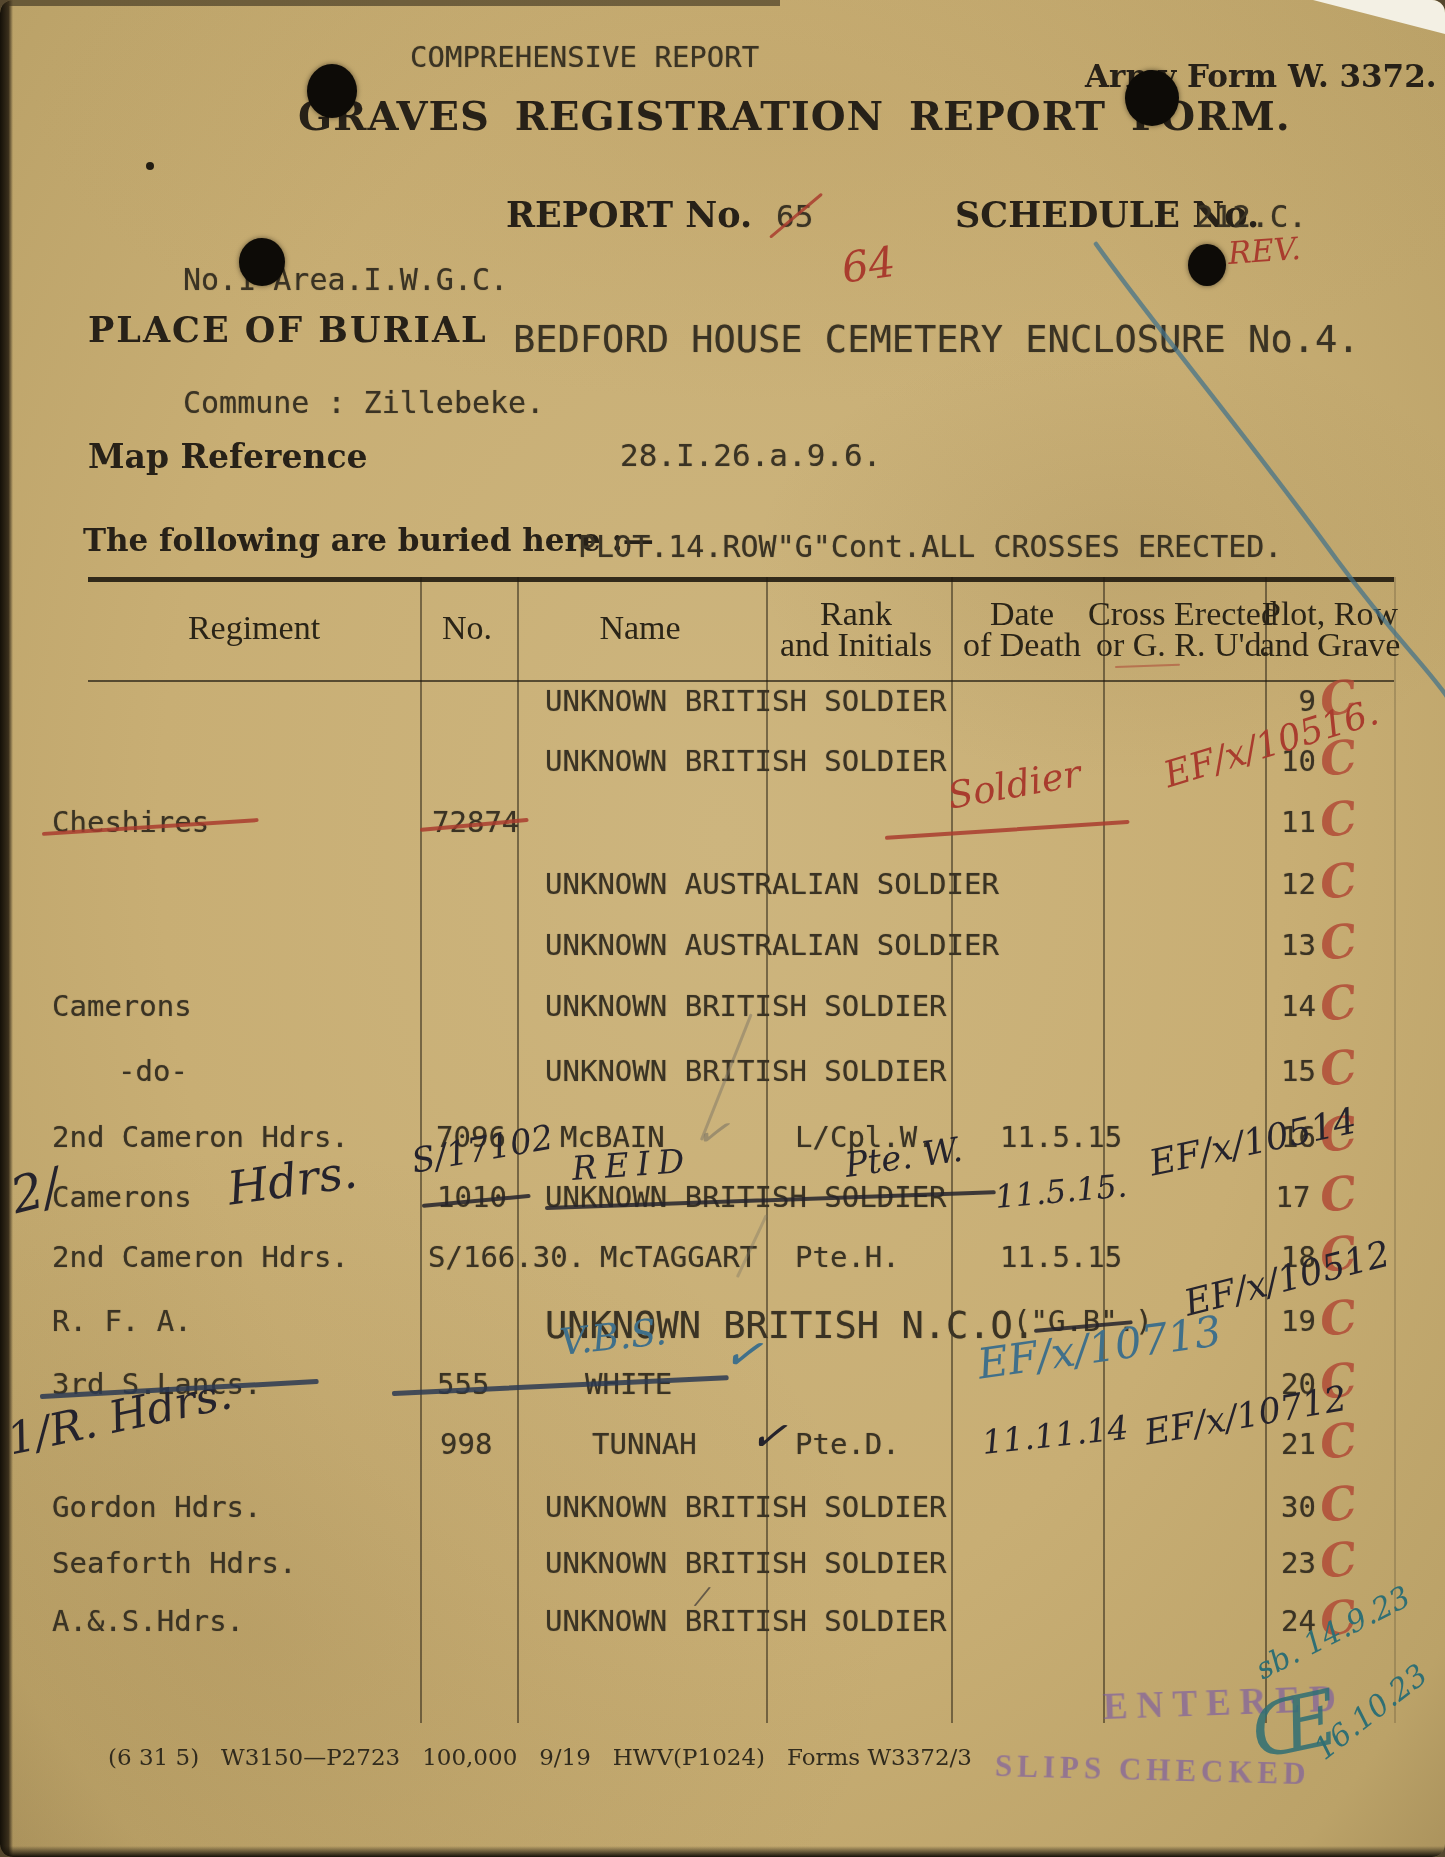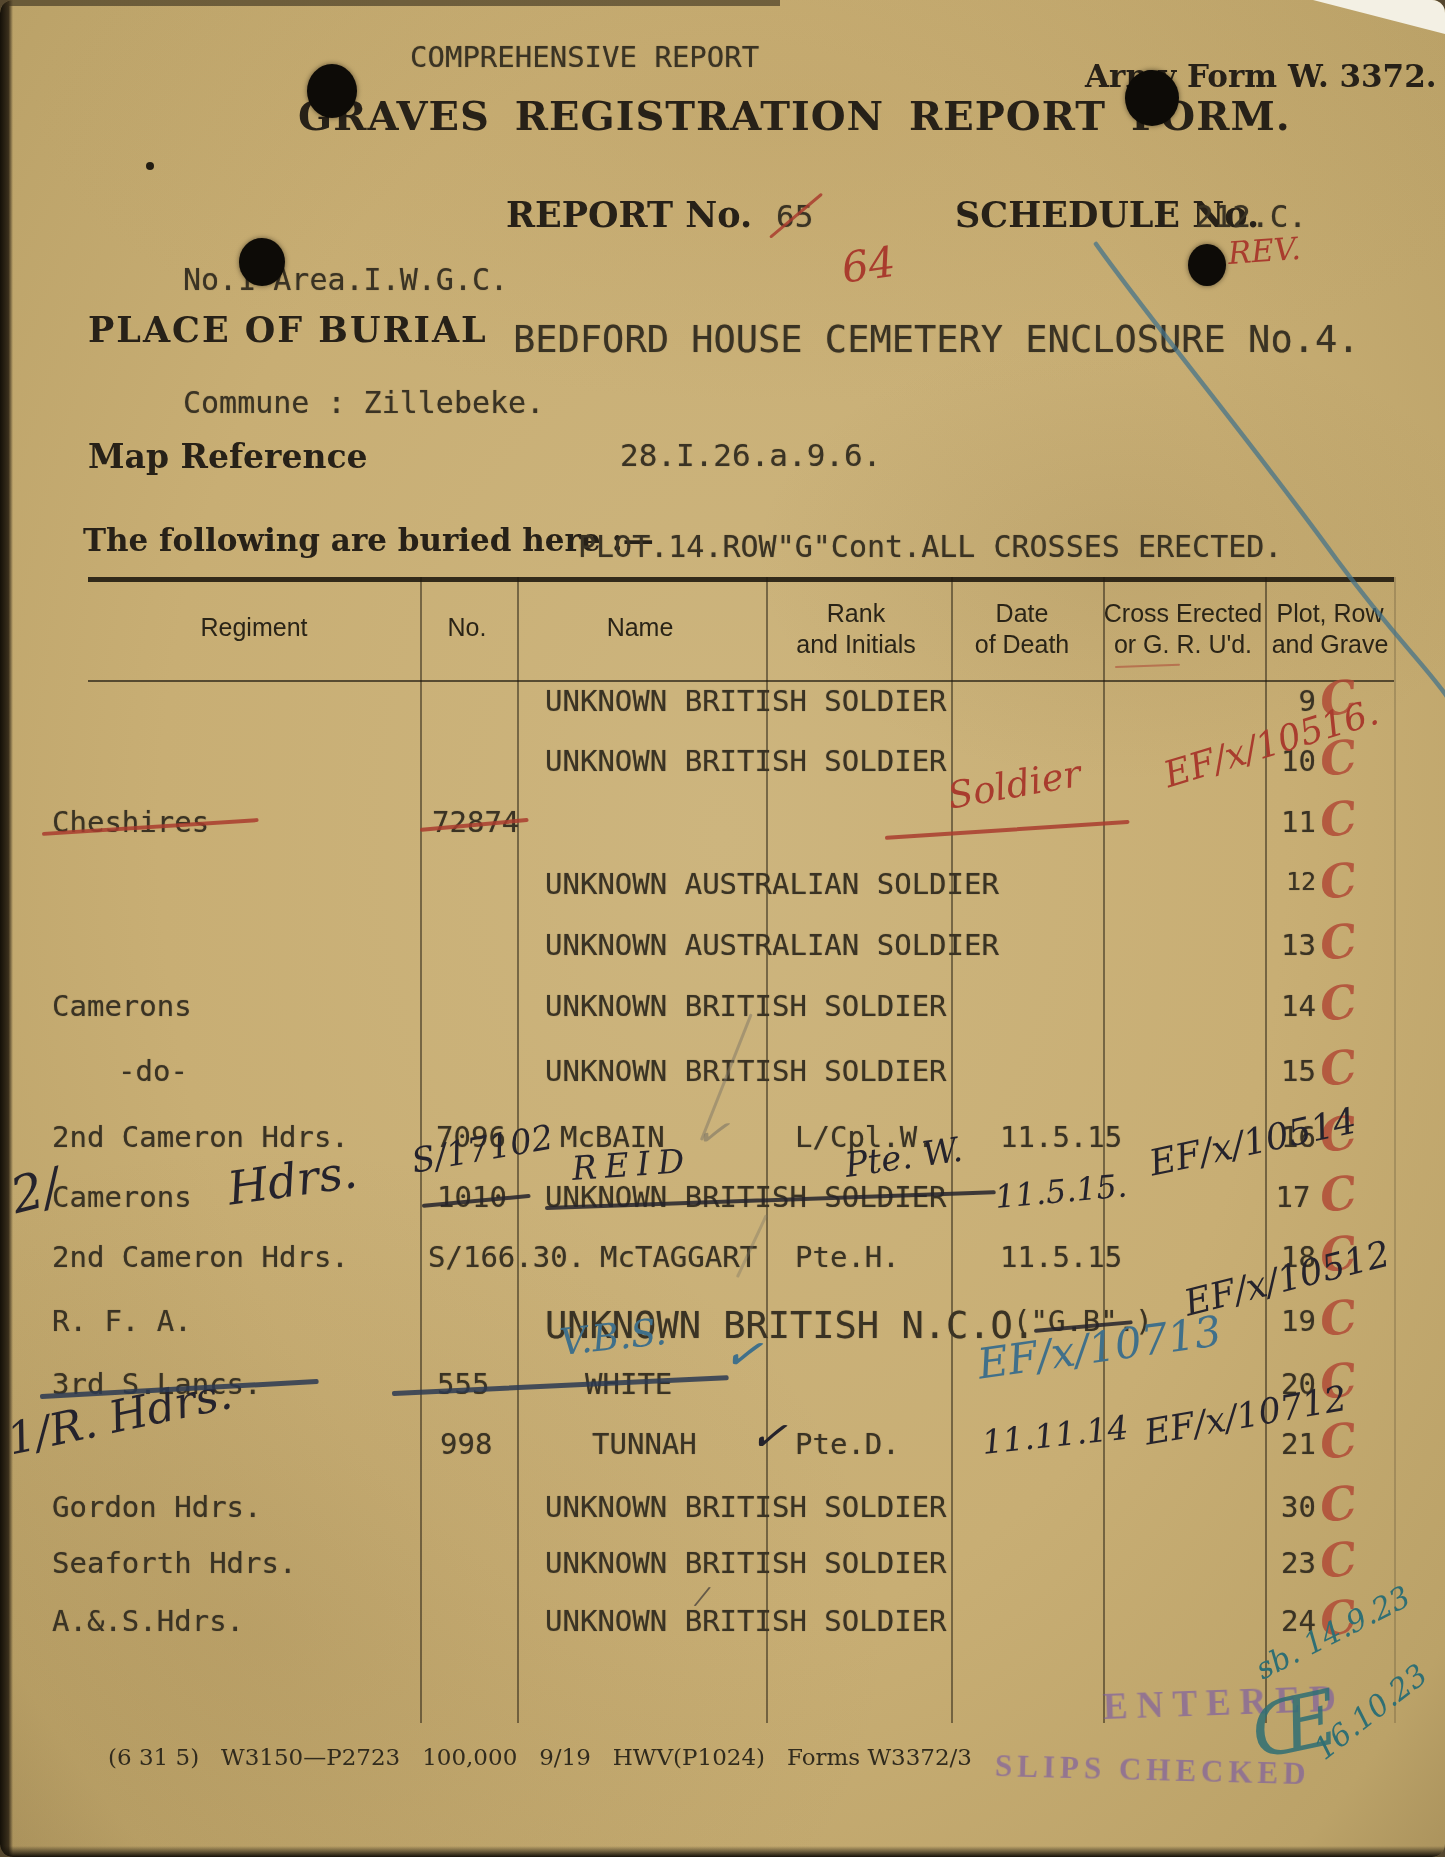--- a/index.html
+++ b/index.html
@@ -6,22 +6,22 @@
   .page{position:relative;width:1445px;height:1857px;margin:0 auto;overflow:hidden;
     font-family:"DejaVu Serif",serif;color:#2a251b;
     background:
       radial-gradient(ellipse 1100px 420px at 55% 6%, rgba(178,148,88,.22), transparent 70%),
       radial-gradient(ellipse 900px 700px at 18% 88%, rgba(138,110,60,.16), transparent 70%),
       radial-gradient(ellipse 500px 300px at 78% 30%, rgba(120,95,50,.12), transparent 75%),
       radial-gradient(ellipse at 50% 45%, #cdb57e 0%, #c8ae74 55%, #bba268 90%, #ab935d 100%); border-radius: 13px;}
   .typed{position:absolute;font-family:"DejaVu Sans Mono",monospace;color:#3a3324;
     text-shadow:0 0 1px rgba(52,44,28,.55);white-space:pre;z-index:2;}
   .print{position:absolute;font-family:"DejaVu Serif",serif;color:#272118;white-space:pre;z-index:2;}
-  .th{position:absolute;text-align:center;font-size:25px;line-height:31px;color:#2a2417;
-    font-family:Liberation Sans, sans-serif;z-index:2;white-space:pre;}
+  .th{position:absolute;text-align:center;font-size:34px;line-height:31px;color:#2a2417;
+    font-family:Liberation Serif, serif;z-index:2;white-space:pre;}
   .hw{position:absolute;font-family:"DejaVu Serif",serif;font-style:italic;white-space:pre;
     transform-origin:left center;z-index:4;line-height:1;}
   .c-red{color:#a93c2e;}
   .c-blue{color:#40708a;}
   .c-ink{color:#25232c;}
   .c-pencil{color:#7d7665;opacity:.6;}
   .c-teal{color:#2f6f74;}
   .c-purple{color:#7857a6;opacity:.62;filter:blur(.7px);font-style:normal;font-weight:bold;
     font-family:"Liberation Serif",serif;}
   .strike{position:absolute;transform-origin:left center;border-radius:2px;z-index:4;}
@@ -99,21 +99,21 @@
     <div class="typed" style="position: absolute; left: 1270px; top: 684px; font-size: 29px; width: 46px; text-align: right;">9</div>
     <div class="red-c" style="position: absolute; left: 1320px; top: 675px;">C</div>
     <div class="typed" style="position: absolute; left: 545px; top: 744px; font-size: 29px;">UNKNOWN BRITISH SOLDIER</div>
     <div class="typed" style="position: absolute; left: 1270px; top: 744px; font-size: 29px; width: 46px; text-align: right;">10</div>
     <div class="red-c" style="position: absolute; left: 1320px; top: 735px;">C</div>
     <div class="typed" style="position: absolute; left: 52px; top: 805px; font-size: 29px;">Cheshires</div>
     <div class="typed" style="position: absolute; left: 432px; top: 805px; font-size: 29px;">72874</div>
     <div class="typed" style="position: absolute; left: 1270px; top: 805px; font-size: 29px; width: 46px; text-align: right;">11</div>
     <div class="red-c" style="position: absolute; left: 1320px; top: 796px;">C</div>
     <div class="typed" style="position: absolute; left: 545px; top: 867px; font-size: 29px;">UNKNOWN AUSTRALIAN SOLDIER</div>
-    <div class="typed" style="position: absolute; left: 1270px; top: 867px; font-size: 25px; width: 46px; text-align: right;">12</div>
+    <div class="typed" style="position: absolute; left: 1270px; top: 867px; font-size: 29px; width: 46px; text-align: right;">12</div>
     <div class="red-c" style="position: absolute; left: 1320px; top: 858px;">C</div>
     <div class="typed" style="position: absolute; left: 545px; top: 928px; font-size: 29px;">UNKNOWN AUSTRALIAN SOLDIER</div>
     <div class="typed" style="position: absolute; left: 1270px; top: 928px; font-size: 29px; width: 46px; text-align: right;">13</div>
     <div class="red-c" style="position: absolute; left: 1320px; top: 919px;">C</div>
     <div class="typed" style="position: absolute; left: 52px; top: 989px; font-size: 29px;">Camerons</div>
     <div class="typed" style="position: absolute; left: 545px; top: 989px; font-size: 29px;">UNKNOWN BRITISH SOLDIER</div>
     <div class="typed" style="position: absolute; left: 1270px; top: 989px; font-size: 29px; width: 46px; text-align: right;">14</div>
     <div class="red-c" style="position: absolute; left: 1320px; top: 980px;">C</div>
     <div class="typed" style="position: absolute; left: 118px; top: 1054px; font-size: 29px;">-do-</div>
     <div class="typed" style="position: absolute; left: 545px; top: 1054px; font-size: 29px;">UNKNOWN BRITISH SOLDIER</div>

